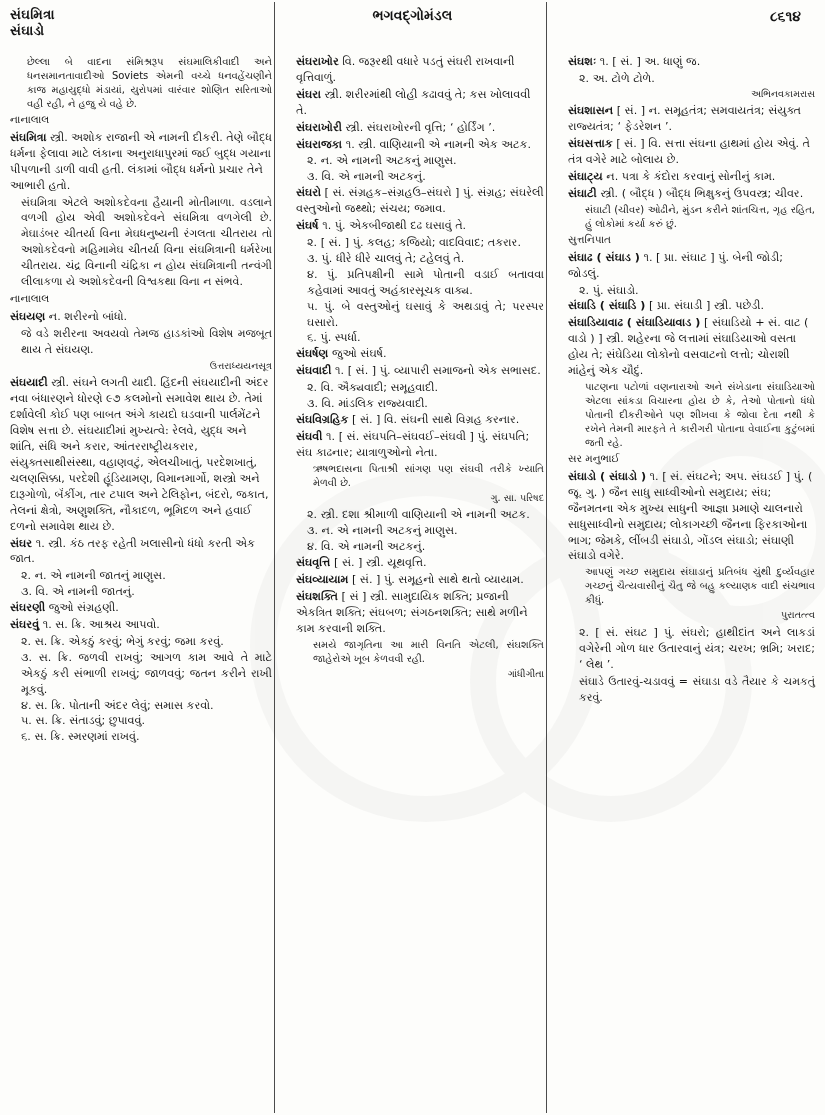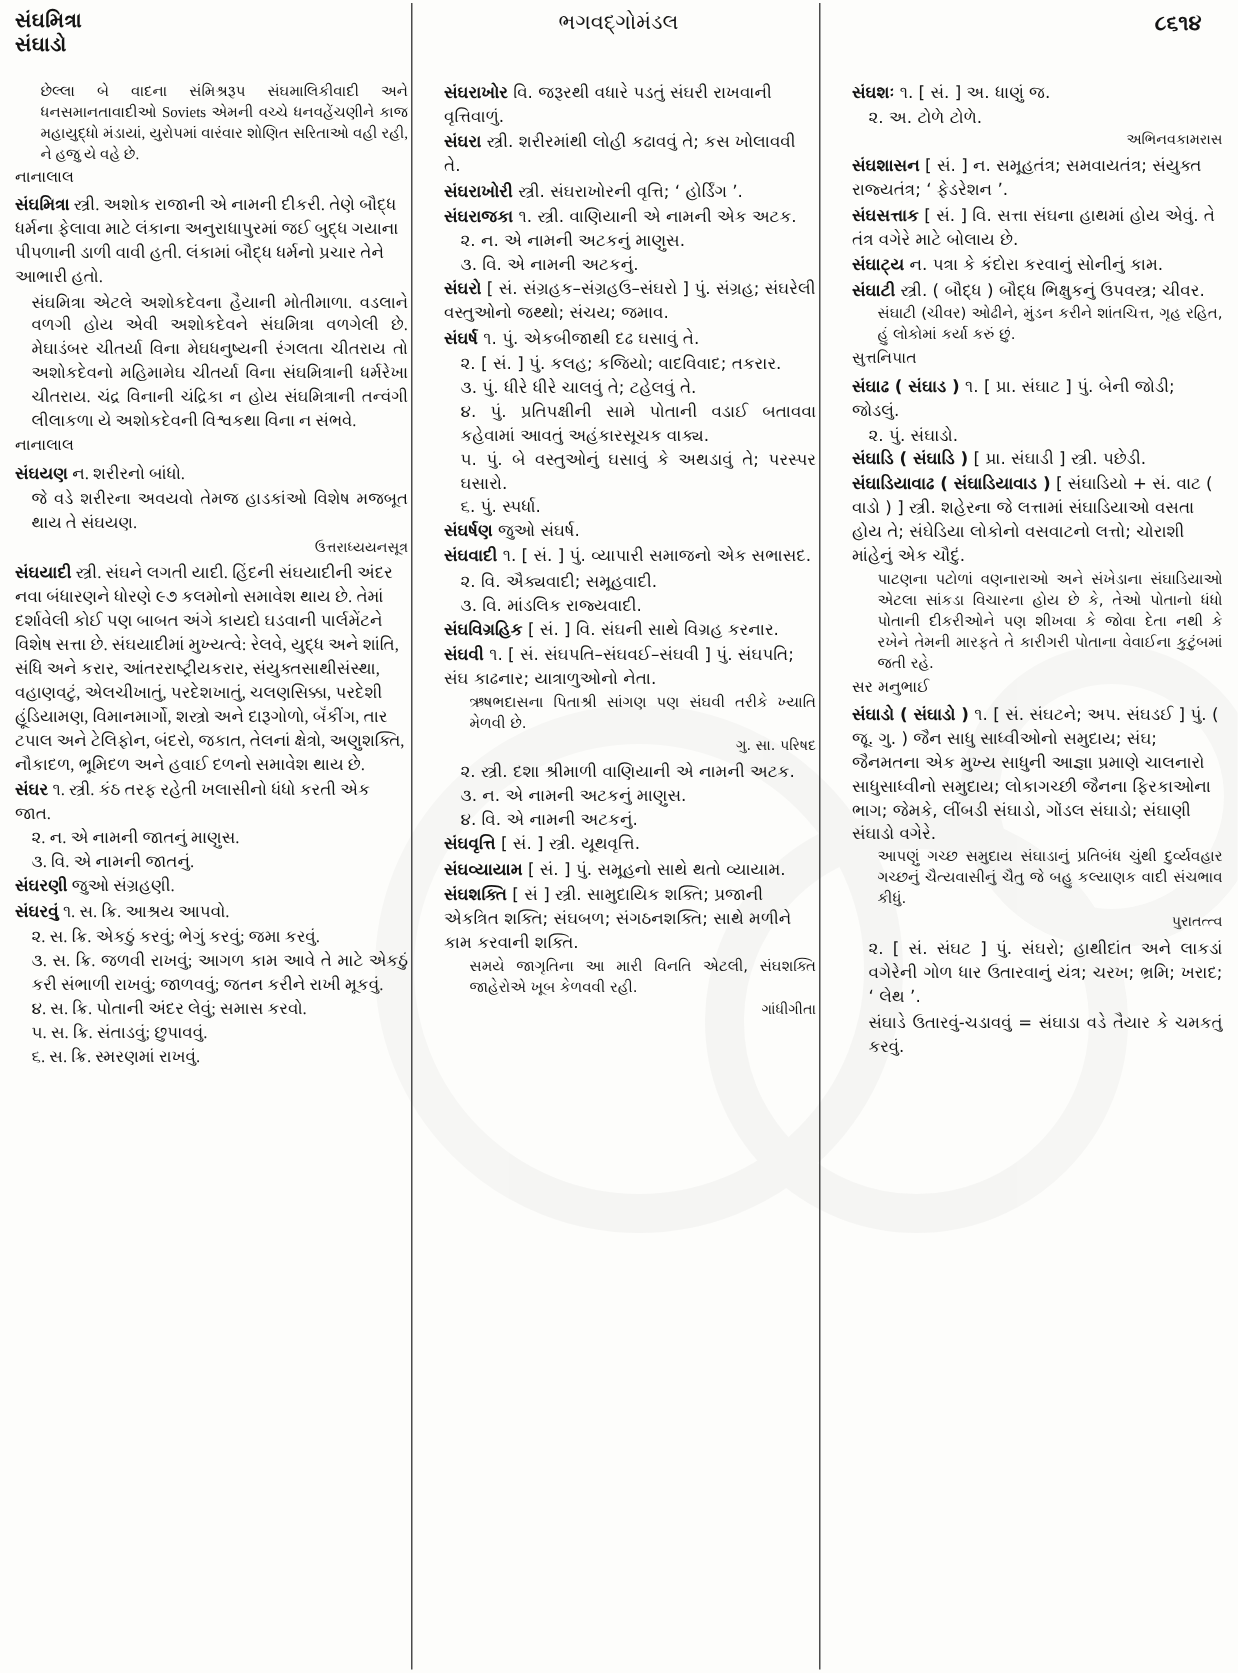--- a/index.html
+++ b/index.html
@@ -21,32 +21,32 @@
 
   .page{position:relative;z-index:1;width:825px;height:1115px;box-sizing:border-box;padding:6px 10px 0 10px;border-radius:25px;}
 
   
   .runhead{
     position:relative;height:44px;
     display:flex;align-items:flex-start;justify-content:space-between;
   }
   .rh-left{line-height:1.22;}
   .rh-left div{font-weight:bold;font-size:13.5px;letter-spacing:.2px;}
-  .rh-center{font-weight:normal;font-size:14px;padding-top:1px;}
+  .rh-center{font-weight:bold;font-size:14px;padding-top:1px;}
   .rh-right{font-weight:bold;font-size:14px;padding-top:2px;padding-right:14px;}
 
   
   .columns{display:flex;height:1050px;padding-top:4px;}
   .col{
     position:relative;
     box-sizing:border-box;
     font-size:11.2px;
     line-height:1.42;
   }
-  .col-1{width:274px;padding-right:12px;font-family:Liberation Serif, serif;}
+  .col-1{width:274px;padding-right:12px;}
   .col-2{width:272px;padding-left:12px;padding-right:12px;}
   .col-3{width:259px;padding-left:12px;}
   .col-rule{
     position:absolute;top:2px;bottom:2px;width:1px;background:#2b2b2b;opacity:.85;
   }
   .rule-1{left:274px;}
   .rule-2{left:546px;}
 
   
   .entry{margin:0 0 1px 0;}

